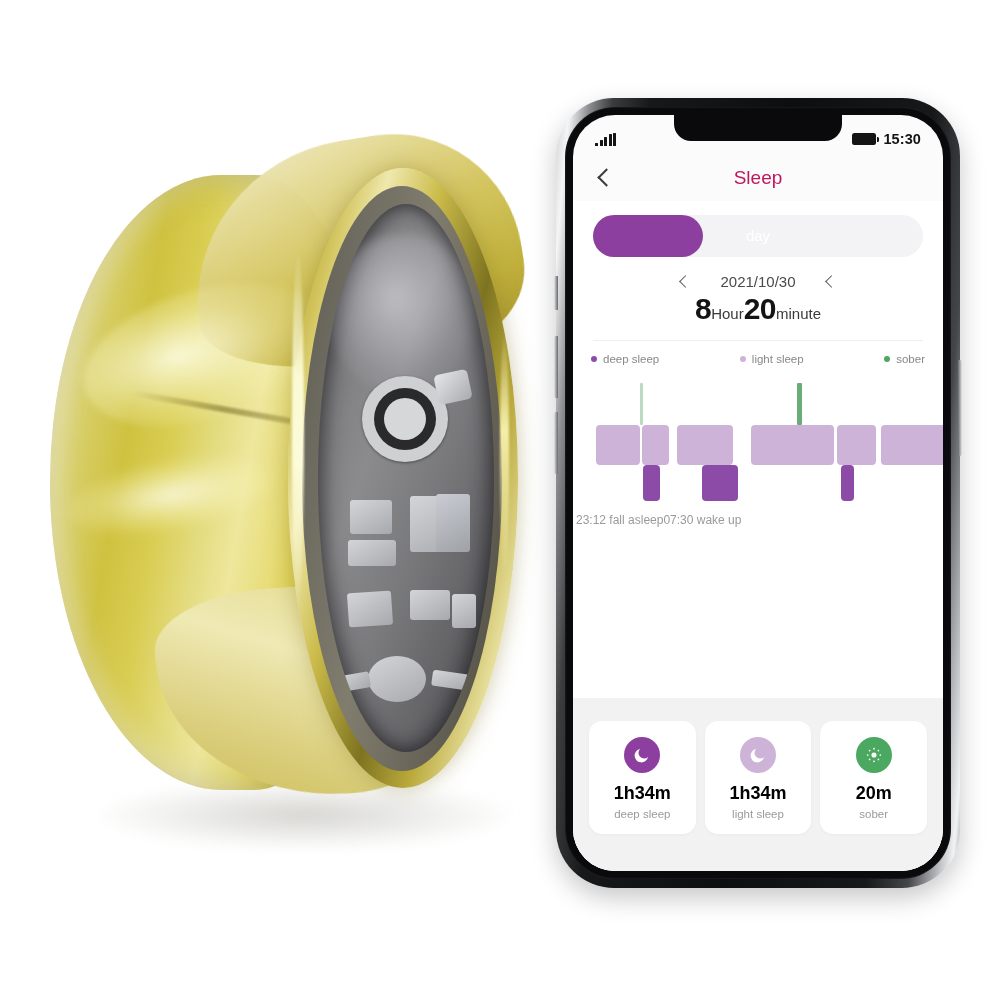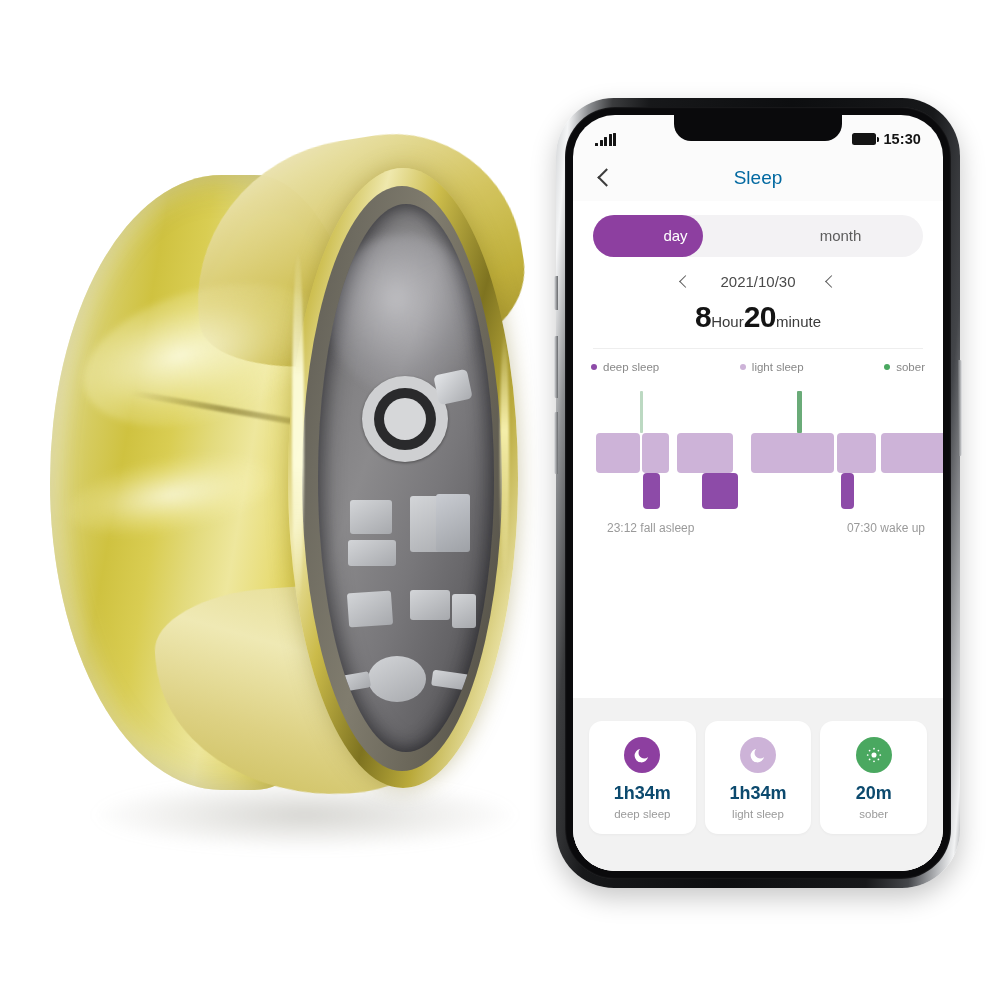--- a/index.html
+++ b/index.html
@@ -242,21 +242,21 @@
     width: 22px; height: 22px; position: relative; cursor: pointer;
   }
   .back-chevron::before {
     content: ""; position: absolute; left: 7px; top: 4px;
     width: 11px; height: 11px;
     border-left: 2px solid #3c3c3c; border-bottom: 2px solid #3c3c3c;
     transform: rotate(45deg);
   }
   .nav-title {
     position: absolute; left: 0; width: 100%; text-align: center;
-    font-size: 19px; color: #0369a1; font-weight: 400;
+    font-size: 19px; color: #be185d; font-weight: 400;
   }
 
   
   .content { position: absolute; left: 0; top: 86px; width: 100%; bottom: 0; background: #ffffff; }
 
   
   .segmented {
     margin: 14px 20px 0 20px; height: 42px;
     background: #f3f2f4; border-radius: 21px;
     display: flex; align-items: center; position: relative;
@@ -281,41 +281,41 @@
     content: ""; position: absolute; left: 3px; top: 2px;
     width: 8px; height: 8px;
     border-left: 1.8px solid #5a5a5a; border-bottom: 1.8px solid #5a5a5a;
     transform: rotate(45deg);
   }
   .date-label { font-size: 15px; color: #4a4a4a; }
 
   
   .total-label { text-align: center; margin-top: 16px; font-size: 12.5px; color: #9a9a9a; }
   .total-value {
-    text-align: center; margin-top: 10px;
+    text-align: center; margin-top: 2px;
     color: #141414; white-space: nowrap;
   }
   .tv-num { font-size: 30px; font-weight: 700; letter-spacing: -.5px; }
   .tv-unit { font-size: 15px; font-weight: 400; color: #3a3a3a; }
 
   .divider { height: 1px; background: #eeeeee; margin: 14px 20px 0 20px; }
 
   
   .legend { display: flex; align-items: center; margin: 12px 18px 0 18px; }
   .legend-item { display: flex; align-items: center; gap: 6px; font-size: 11.5px; color: #888888; }
   .legend-item.l1 { flex: 0 0 auto; }
   .legend-item.l2 { margin: 0 auto; }
   .legend-item.l3 { flex: 0 0 auto; }
   .legend-dot { width: 6px; height: 6px; border-radius: 50%; }
 
   
   .chart-wrap { position: relative; margin: 14px 16px 0 16px; height: 128px; }
   .chart-bar { position: absolute; border-radius: 4px; }
 
-  .chart-times { display: flex; justify-content: space-between; margin: 6px 18px 0 34px; }
+  .chart-times { display: flex; justify-content: flex-start; margin: 6px 18px 0 3px; }
   .chart-time { font-size: 12px; color: #9a9a9a; }
 
   
   .card-top {
     position: absolute; left: 0; right: 0; top: 497px; height: 1000px;
     background: #f2f2f2; border-radius: 0;
   }
 
   
   .stats-row {
@@ -329,21 +329,21 @@
   }
   .stat-icon {
     width: 36px; height: 36px; border-radius: 50%;
     margin: 0 auto 10px auto; position: relative;
   }
   .moon-glyph {
     position: absolute; left: 50%; top: 50%;
     transform: translate(-50%,-50%);
     width: 18px; height: 18px;
   }
-  .stat-value { font-size: 18px; font-weight: 700; color: #0c4a6e; }
+  .stat-value { font-size: 18px; font-weight: 700; color: #000000; }
   .stat-label { font-size: 11.5px; color: #9a9a9a; margin-top: 4px; }
 </style>
 </head>
 <body>
 
 <div id="stage">
 
   <div id="ring-photo">
     <div class="ring-shadow"></div>
     <div class="ring-outer"></div>
@@ -406,21 +406,20 @@
       <div class="navbar">
         <div class="nav-title">Sleep</div>
         <div class="back-chevron"></div>
       </div>
 
       <div class="content">
 
         <div class="segmented">
           <div class="seg-pill" style="background: rgb(141, 63, 160); left: 0%;"></div>
           <div class="seg-item active">day</div>
-          <div class="seg-item">month</div>
         </div>
 
         <div class="date-row">
           <div class="date-chev"></div>
           <div class="date-label">2021/10/30</div>
           <div class="date-chev"></div>
         </div>
 
         <div class="total-value">
           <span class="tv-num">8</span><span class="tv-unit">Hour</span><span class="tv-num">20</span><span class="tv-unit">minute</span>

